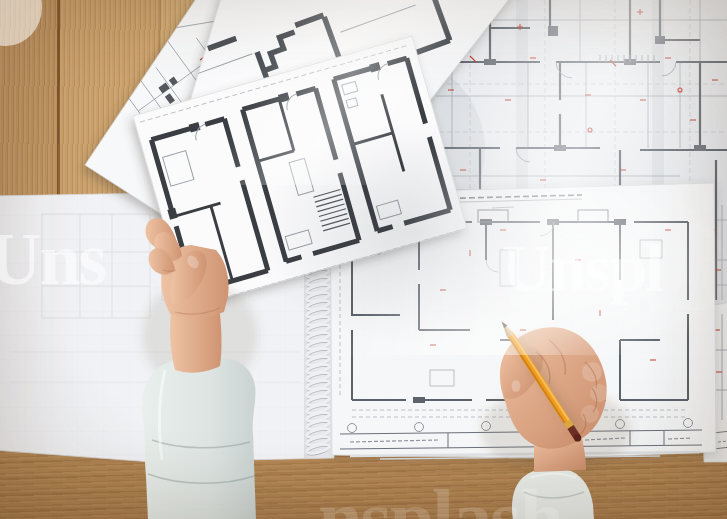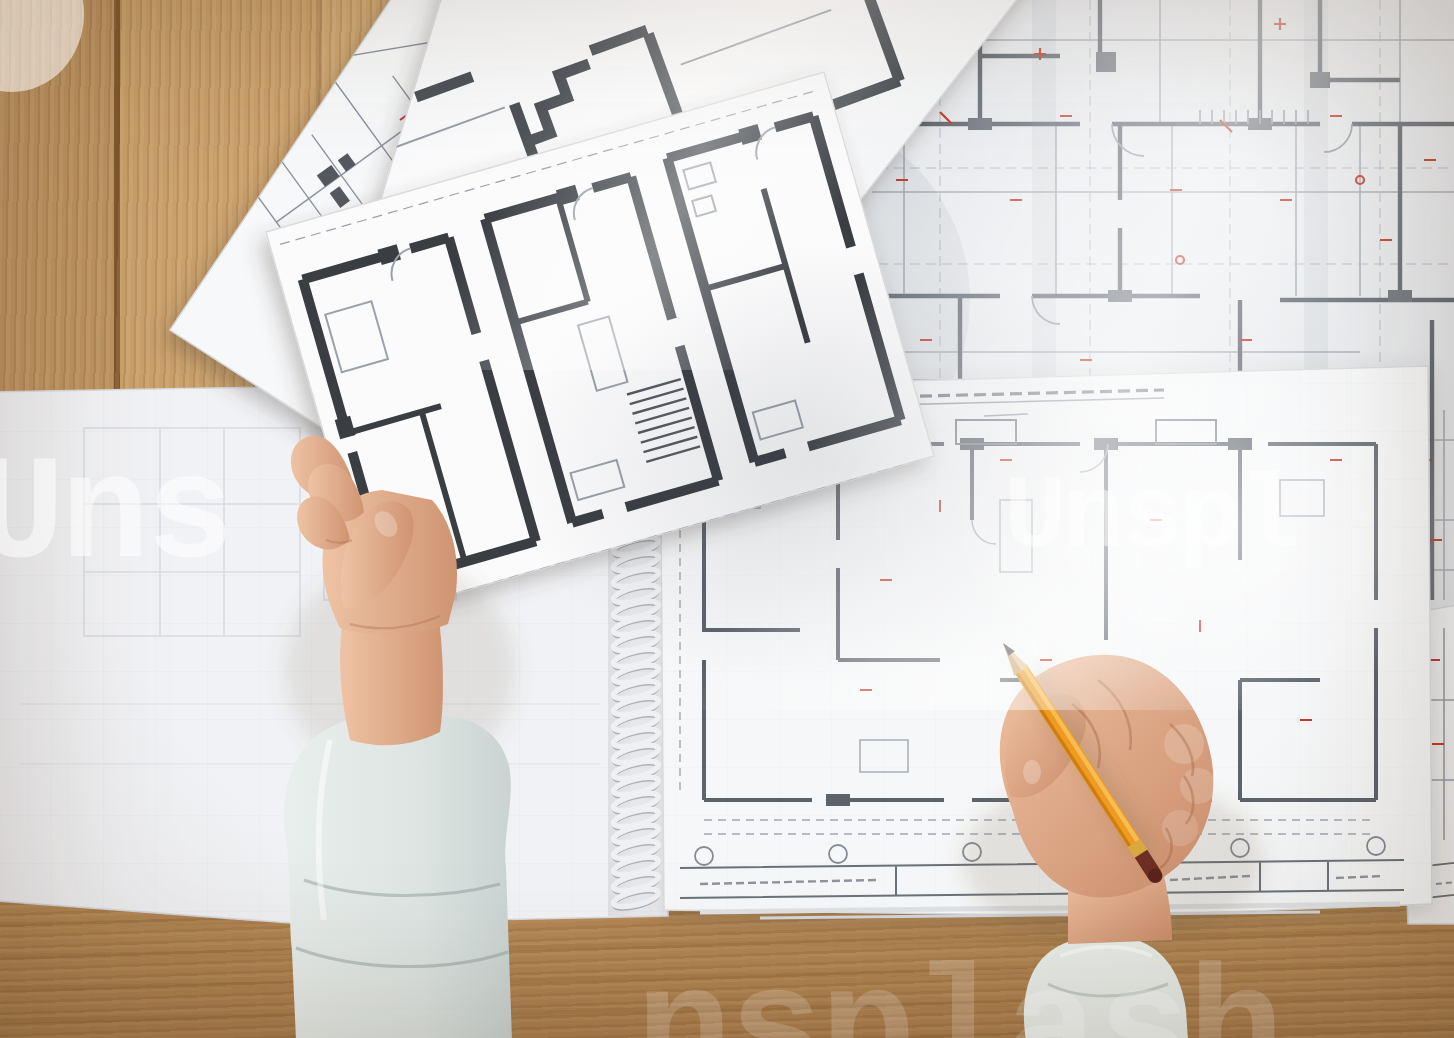--- a/index.html
+++ b/index.html
@@ -1,17 +1,17 @@
 <!DOCTYPE html>
 <html><head>
 <meta charset="utf-8">
 <style>
   html,body{margin:0;padding:0;background:#ffffff;}
   .stage{position:relative;width:727px;height:519px;overflow:hidden;
-         font-family:Liberation Mono, monospace;background:#0369a1;}
+         font-family:Liberation Serif, serif;background:#0369a1;}
   .abs{position:absolute;}
   
   .wood-bottom{left:0;top:0;width:727px;height:519px;
     background:
       repeating-linear-gradient(178deg, rgba(92,58,22,0.11) 0 1.4px, rgba(255,236,200,0.06) 1.4px 3px, rgba(0,0,0,0) 3px 5.5px),
       repeating-linear-gradient(179deg, rgba(0,0,0,0) 0 13px, rgba(120,78,34,0.12) 13px 16px),
       linear-gradient(180deg,#c49a68 0%,#bd9260 52%,#ba8e5a 76%,#aa7e4e 100%);}
   .wood-top{left:0;top:0;width:314px;height:199px;
     background:
       repeating-linear-gradient(91deg, rgba(96,60,24,0.13) 0 1px, rgba(255,242,212,0.08) 1px 3px, rgba(0,0,0,0) 3px 5px),
@@ -28,21 +28,21 @@
   .glow{left:470px;top:175px;width:265px;height:185px;
     background:radial-gradient(ellipse at 50% 50%, rgba(255,255,255,0.55), rgba(255,255,255,0) 70%);}
   .vignette{left:0;top:0;width:727px;height:519px;
     box-shadow:inset 0 0 90px rgba(70,45,15,0.18);
     background:radial-gradient(ellipse at 50% 45%, rgba(0,0,0,0) 62%, rgba(60,40,15,0.10) 100%);}
   
   .wm{color:rgba(255,255,255,0.52);font-weight:bold;letter-spacing:-2px;line-height:1;}
   .wm-corner{left:-30px;top:-32px;width:72px;height:78px;border-radius:50%;
     background:rgba(255,255,255,0.55);}
   .wm-left{left:-12px;top:222px;font-size:74px;color:rgba(255,255,255,0.55);}
-  .wm-center{left:502px;top:234px;font-size:52px;color:rgba(255,255,255,0.50);}
+  .wm-center{left:502px;top:234px;font-size:68px;color:rgba(255,255,255,0.50);}
   .wm-bottom{left:318px;top:478px;font-size:80px;color:rgba(255,255,255,0.17);}
 </style>
 </head>
 <body>
 
 <div class="stage">
 
   <div class="abs wood-bottom"></div>
   <div class="abs wood-top"></div>
 

